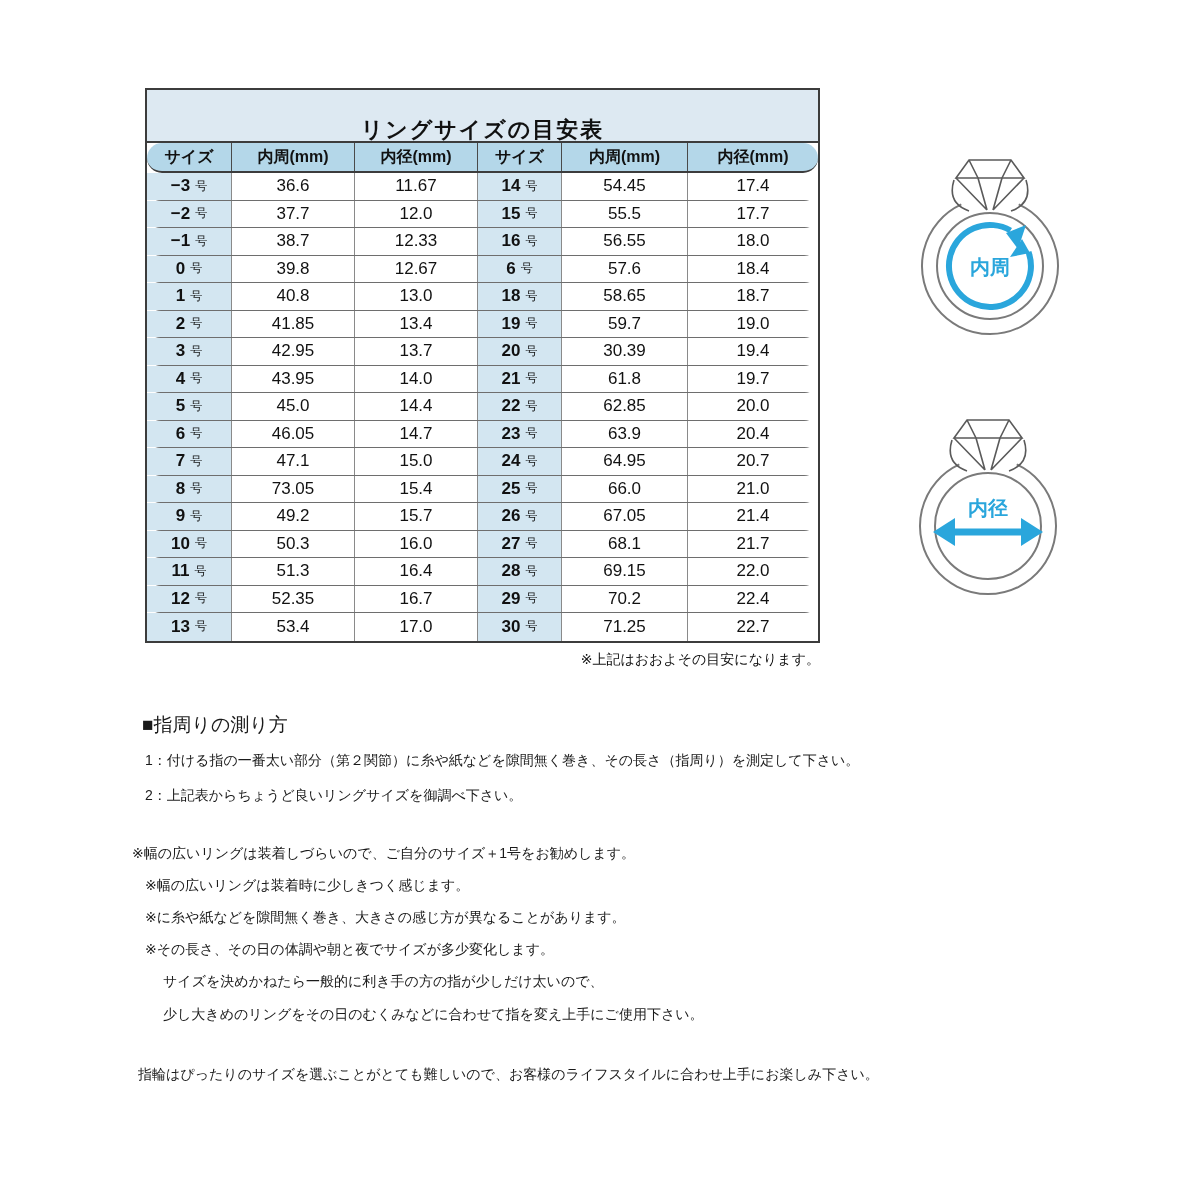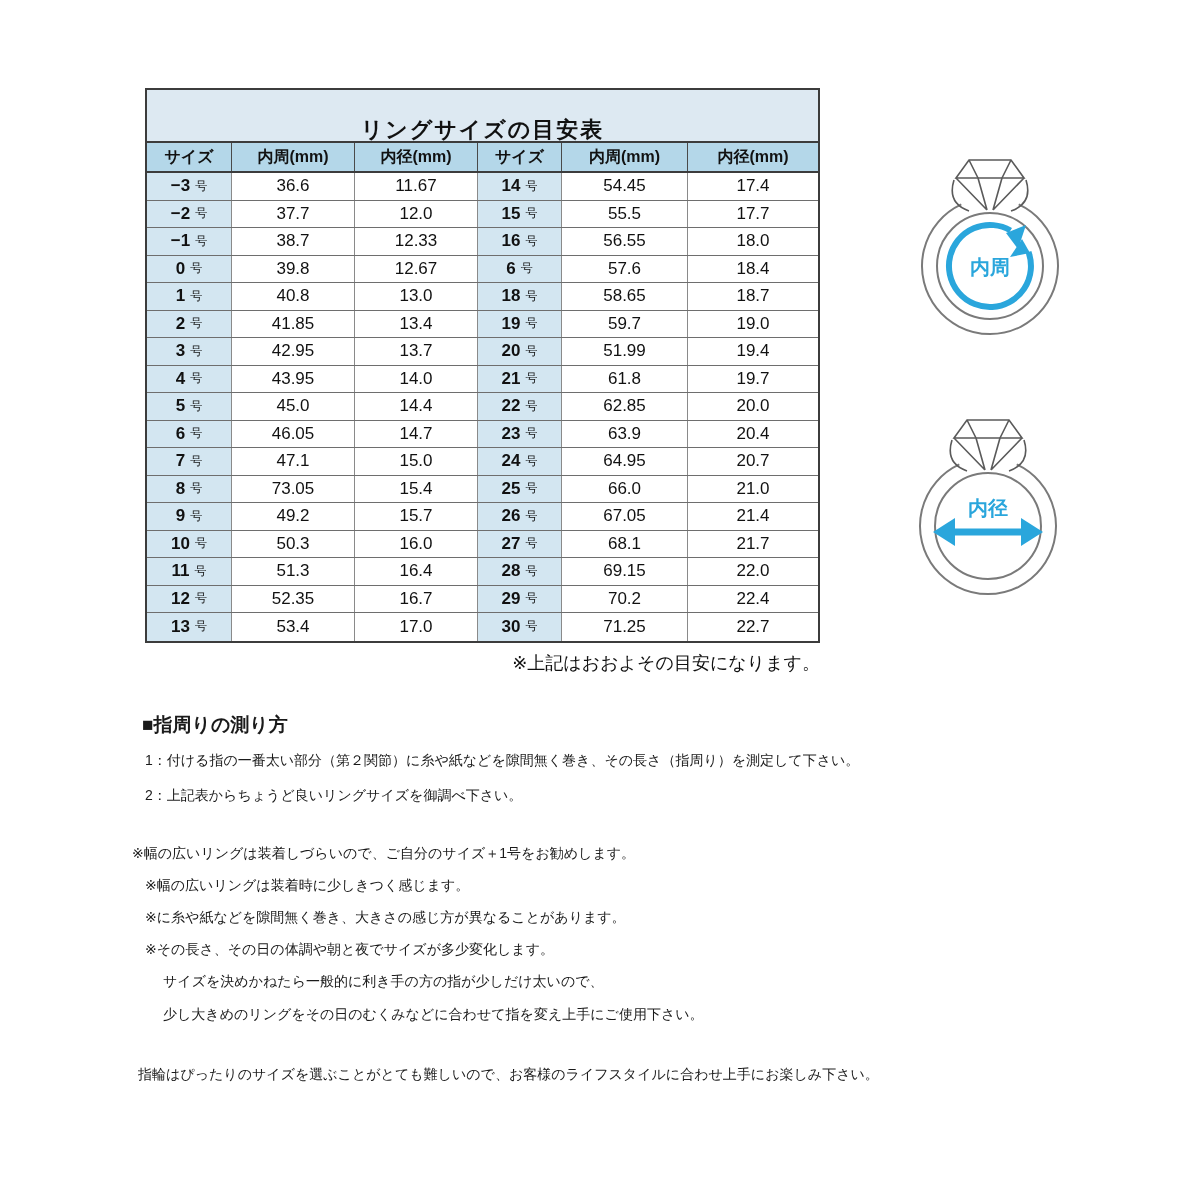--- a/index.html
+++ b/index.html
@@ -6,43 +6,43 @@
   html,body { width:1200px; height:1200px; background:#ffffff;
     font-family:"Liberation Sans","DejaVu Sans",sans-serif; color:#1a1a1a; }
   #page { position:relative; width:1200px; height:1200px; background:#fff; overflow:hidden; }
 
   
   .size-table { position:absolute; left:145px; top:88px; width:675px;
     border:2px solid #3c3c3c; background:#fff; }
   .title-row { height:53px; background:#dde9f2; border-bottom:2px solid #3c3c3c;
     display:flex; align-items:center; justify-content:center; }
   .title-row span { font-size:22px; font-weight:bold; letter-spacing:2px; color:#111;margin-top:28px; }
-  .grid-row { display:grid; grid-template-columns:85px 123px 123px 84px 126px 130px; }
+  .grid-row { display:grid; grid-template-columns:85px 123px 123px 84px 126px 130px;border-radius:15px; }
   .header-row { background:#b4d7e9; border-bottom:2px solid #3c3c3c; height:30px; }
   .header-cell { display:flex; align-items:center; justify-content:center;
     font-size:16px; font-weight:bold; color:#111; border-right:1px solid #4a4a4a; }
   .header-cell:last-child { border-right:none; }
   .data-row { height:27.5px; border-bottom:1px solid #6e6e6e; }
   .data-row:last-child { border-bottom:none; }
   .cell { display:flex; align-items:center; justify-content:center;
     border-right:1px solid #8a8a8a; font-size:17px; color:#111; background:#fff; }
   .cell:last-child { border-right:none; }
   .size-cell { background:#d3e6f1; font-weight:bold; font-size:17px; }
   .size-cell .gou { font-size:12px; font-weight:normal; margin-left:5px; }
   .table-footnote { position:absolute; top:651px; left:145px; width:675px;
-    text-align:right; font-size:18px; color:#111; }
+    text-align:right; font-size:14px; color:#111; }
 
   
   .ring-svg { position:absolute; }
   #ring-top { left:915px; top:158px; }
   #ring-bottom { left:913px; top:418px; }
 
   
   .txt { position:absolute; white-space:nowrap; font-size:14px; color:#1a1a1a; }
-  .heading { left:142px; top:712px; font-size:19px; font-weight:bold; }
+  .heading { left:142px; top:712px; font-size:19px; font-weight:normal; }
   .step-1 { left:145px; top:752px; }
   .step-2 { left:145px; top:787px; }
   .note-0 { left:132px; top:845px; }
   .note-1 { left:145px; top:877px; }
   .note-2 { left:145px; top:909px; }
   .note-3 { left:145px; top:941px; }
   .cont-0 { left:163px; top:973px; }
   .cont-1 { left:163px; top:1006px; }
   .closing { left:138px; top:1066px; }
 </style>
@@ -152,21 +152,21 @@
           <div class="cell size-cell">
             <span>3</span>
             <span class="gou">号</span>
           </div>
           <div class="cell">42.95</div>
           <div class="cell">13.7</div>
           <div class="cell size-cell">
             <span>20</span>
             <span class="gou">号</span>
           </div>
-          <div class="cell">51.99</div>
+          <div class="cell">30.39</div>
           <div class="cell">19.4</div>
         </div>
         <div class="grid-row data-row">
           <div class="cell size-cell">
             <span>4</span>
             <span class="gou">号</span>
           </div>
           <div class="cell">43.95</div>
           <div class="cell">14.0</div>
           <div class="cell size-cell">

